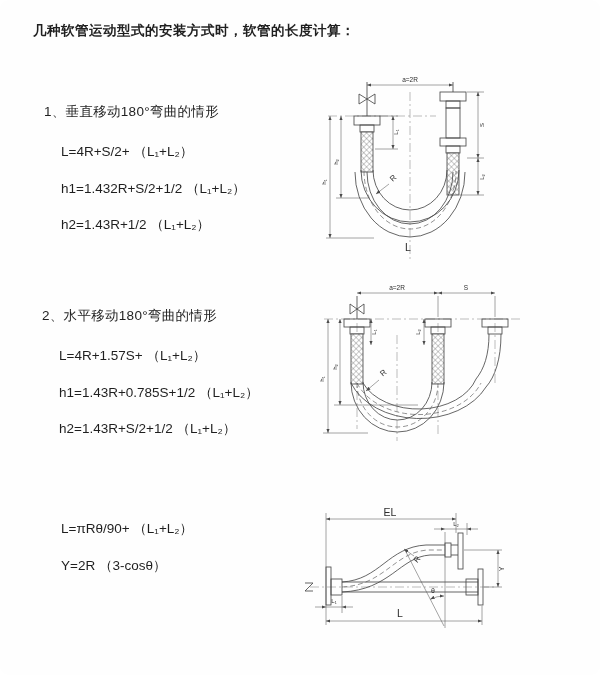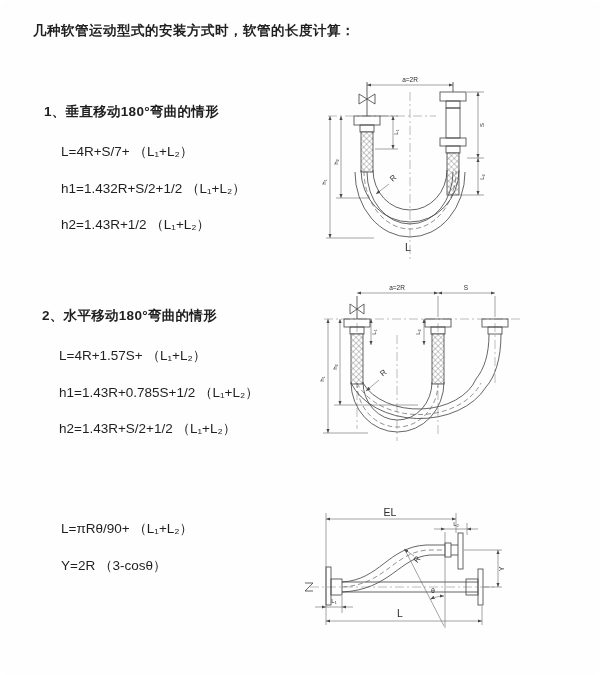--- a/index.html
+++ b/index.html
@@ -1,20 +1,20 @@
 <!DOCTYPE html>
 <html><head>
 <meta charset="utf-8">
 <style>
   html,body{margin:0;padding:0;background:#ffffff;}
   .page{position:relative;width:600px;height:675px;background:#fefefe;overflow:hidden;
         font-family:"Liberation Sans","DejaVu Sans",sans-serif;color:#1f1f1f;border-radius:9px;}
   .title{position:absolute;left:33px;top:22px;font-size:13.5px;font-weight:600;letter-spacing:.5px;}
   .section{position:absolute;width:280px;}
-  .section h2{font-size:13.5px;font-weight:700;margin:0 0 13px 0;letter-spacing:.3px;}
+  .section h2{font-size:13.5px;font-weight:400;margin:0 0 13px 0;letter-spacing:.3px;}
   .formula{font-size:13.5px;font-weight:400;margin:0;padding-left:17px;line-height:36.5px;white-space:pre;}
   #s1{left:44px;top:103px}
   #s2{left:42px;top:307px}
   #s3{left:44px;top:511px}
   .dgm{position:absolute;}
   .dgm .obj{stroke:#4a4a4a;fill:none;stroke-width:.85;}
   .dgm .dim{stroke:#5a5a5a;fill:none;stroke-width:.55;}
   .dgm .cl{stroke:#7a7a7a;fill:none;stroke-width:.5;stroke-dasharray:9 3 2 3;}
   .dgm .dash{stroke-dasharray:5 3;stroke-width:.6;}
   .dgm .hose{fill:url(#hx);stroke:#4a4a4a;stroke-width:.85;}
@@ -26,21 +26,21 @@
 </style>
 </head>
 <body>
 
 <div class="page">
 
   <div class="title">几种软管运动型式的安装方式时，软管的长度计算：</div>
 
   <div class="section" id="s1">
     <h2>1、垂直移动180°弯曲的情形</h2>
-    <p class="formula">L=4R+S/7+ （L₁+L₂）</p>
+    <p class="formula">L=4R+S/2+ （L₁+L₂）</p>
     <p class="formula">h1=1.432R+S/2+1/2 （L₁+L₂）</p>
     <p class="formula">h2=1.43R+1/2 （L₁+L₂）</p>
   </div>
 
   <div class="section" id="s2">
     <h2>2、水平移动180°弯曲的情形</h2>
     <p class="formula">L=4R+1.57S+ （L₁+L₂）</p>
     <p class="formula">h1=1.43R+0.785S+1/2 （L₁+L₂）</p>
     <p class="formula">h2=1.43R+S/2+1/2 （L₁+L₂）</p>
   </div>

